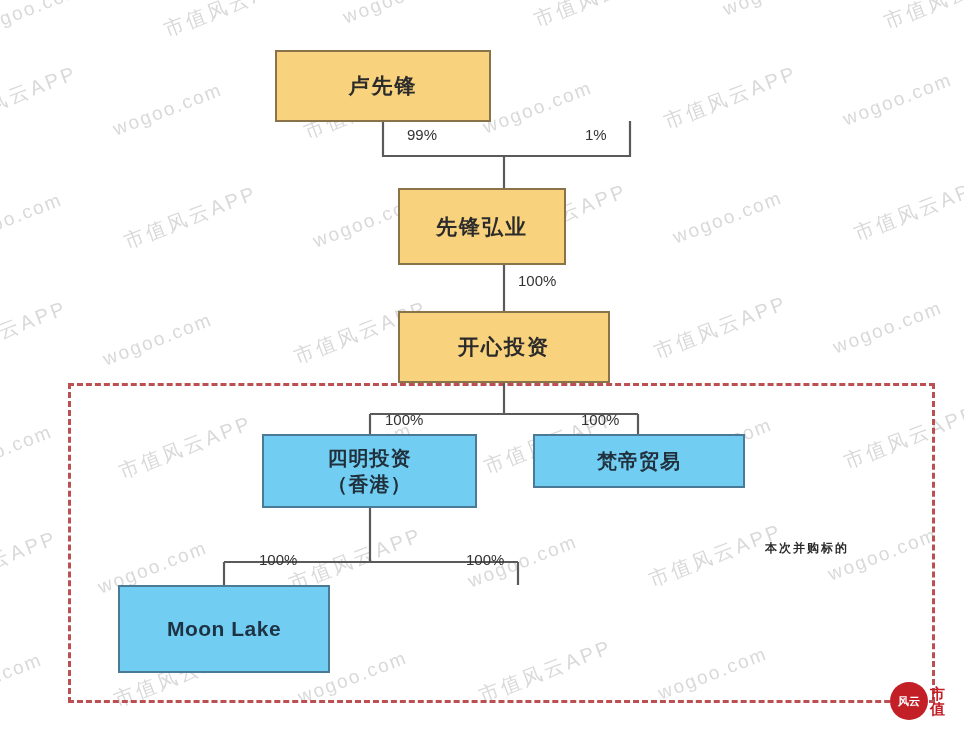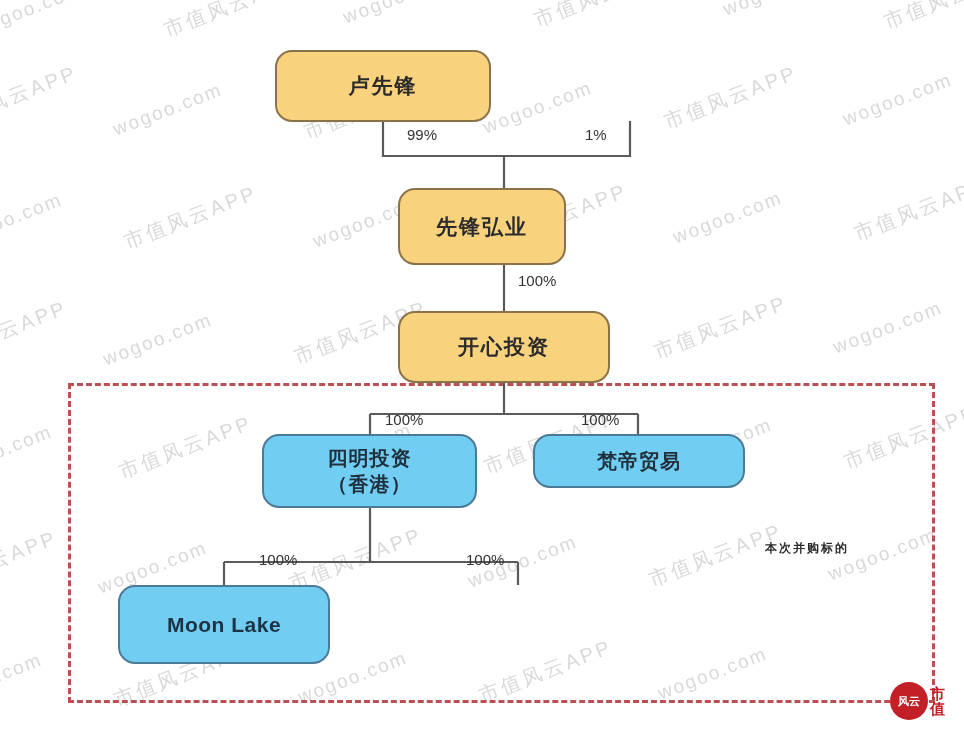--- a/index.html
+++ b/index.html
@@ -34,21 +34,20 @@
   svg.lines{position:absolute;left:0;top:0;width:964px;height:737px;z-index:2;}
 
   .node{
     position:absolute;
     box-sizing:border-box;
     display:flex;align-items:center;justify-content:center;
     text-align:center;
     font-weight:bold;
     line-height:1.32;
     z-index:4;
-    border-radius:17px;
   }
   .node.orange{
     background:#f8d27d;
     border:2px solid #8a7249;
     color:#2b2b2b;
     font-size:21px;
     letter-spacing:2px;
   }
   .node.blue{
     background:#72cdf3;
@@ -206,21 +205,21 @@
     </div>
 
     <div class="node blue" style="left:262px;top:434px;width:215px;height:74px;flex-direction:column;align-items:center;">
       <span>四明投资</span>
       <span>（香港）</span>
     </div>
     <div class="node blue" style="left:533px;top:434px;width:212px;height:54px;">
       <span>梵帝贸易</span>
     </div>
 
-    <div class="node blue latin" style="left:118px;top:585px;width:212px;height:79px;">
+    <div class="node blue latin" style="left:118px;top:585px;width:212px;height:88px;">
       <span>Moon Lake</span>
     </div>
 
     <div class="edge-label" style="left:407px;top:126px;">99%</div>
     <div class="edge-label" style="left:585px;top:126px;">1%</div>
     <div class="edge-label" style="left:518px;top:272px;">100%</div>
     <div class="edge-label" style="left:385px;top:411px;">100%</div>
     <div class="edge-label" style="left:581px;top:411px;">100%</div>
     <div class="edge-label" style="left:259px;top:551px;">100%</div>
     <div class="edge-label" style="left:466px;top:551px;">100%</div>

